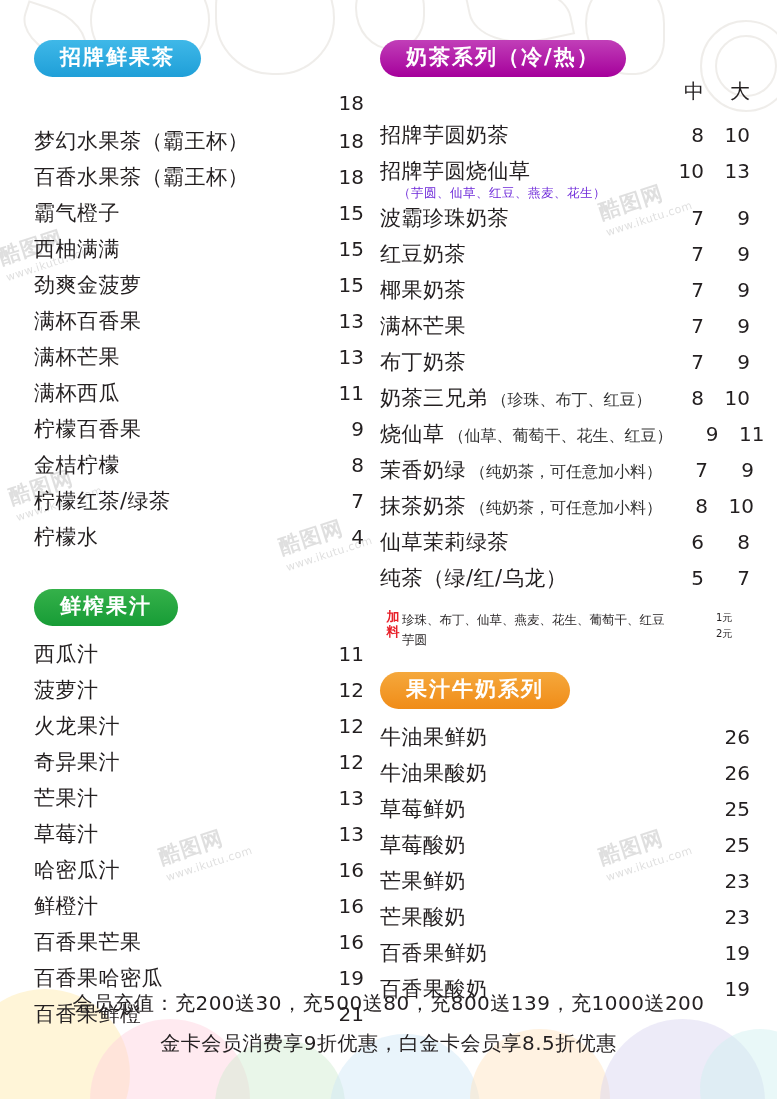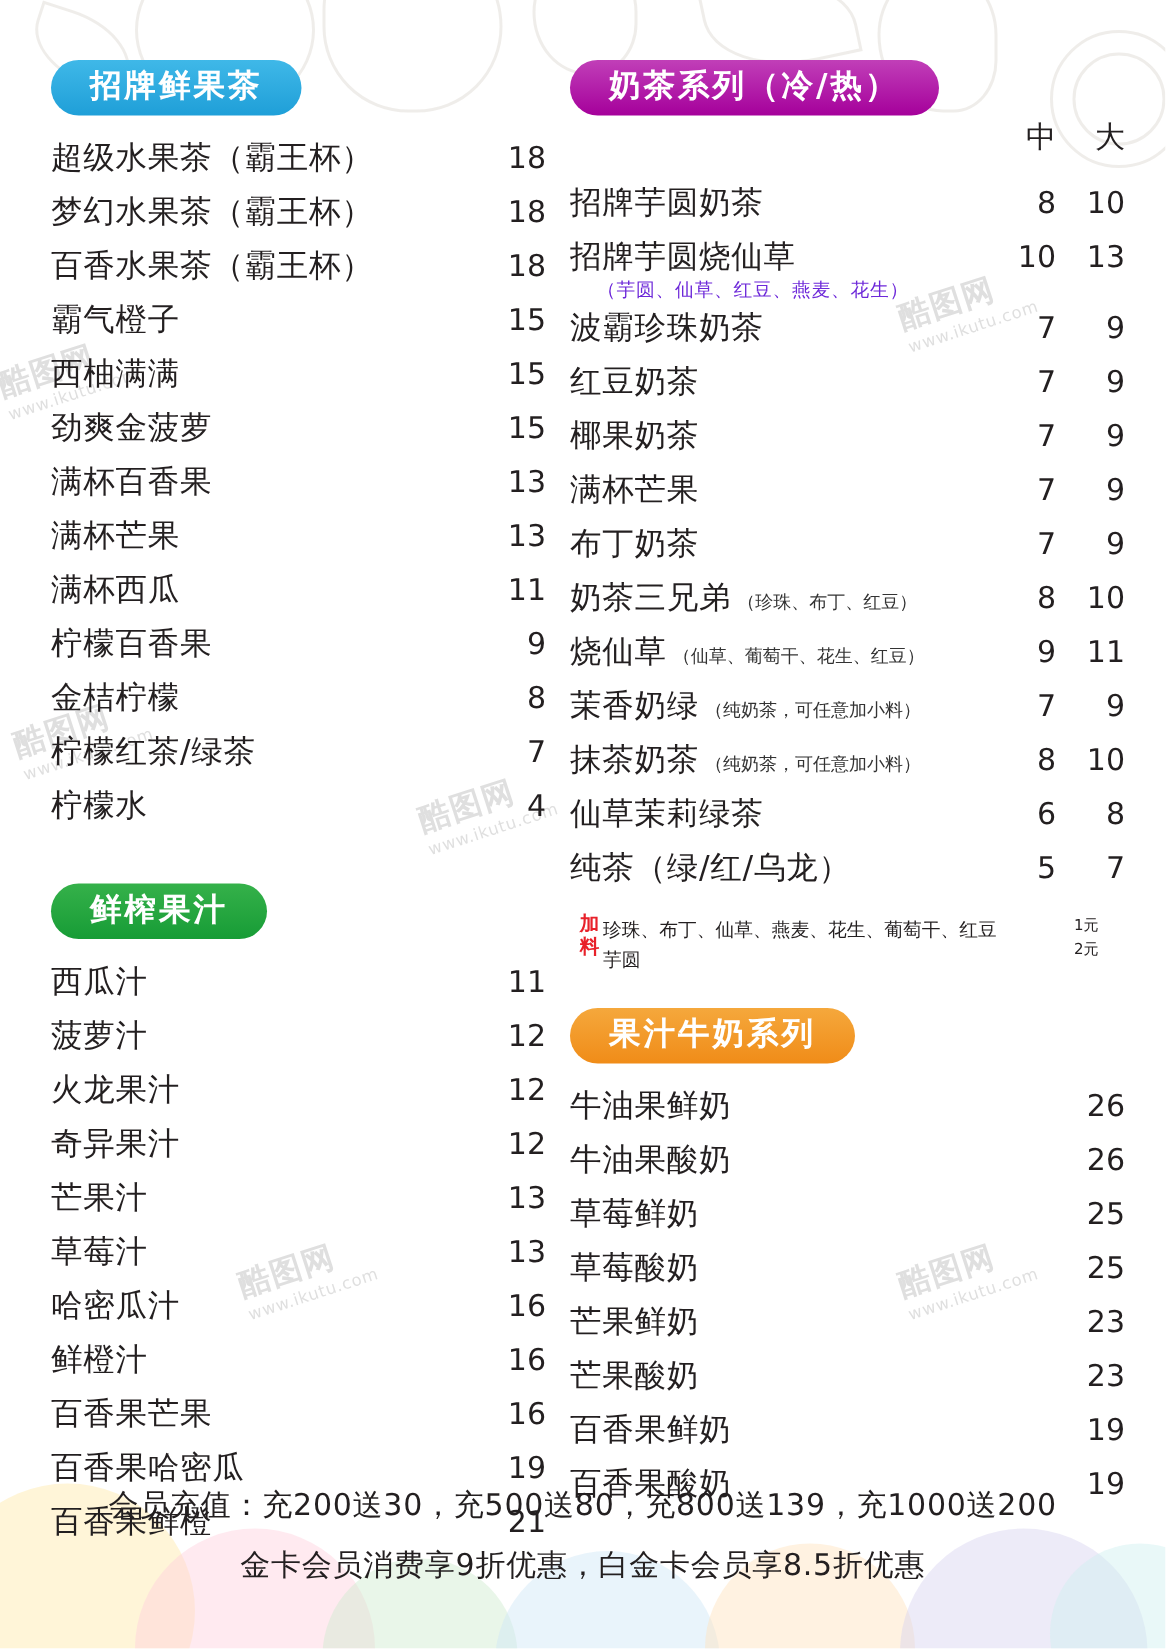--- a/index.html
+++ b/index.html
@@ -90,21 +90,21 @@
     align-items: baseline;
     height: 36px;
   }
   .row .nm {
     font-size: 21px;
     color: #231f20;
     white-space: nowrap;
     letter-spacing: .5px;
   }
   .row .nm .note {
-    font-size: 12px;
+    font-size: 16px;
     color: #333;
     letter-spacing: 0;
     margin-left: 4px;
   }
   .row .spacer { flex: 1 1 auto; }
   .row .p {
     font-size: 20px;
     color: #231f20;
     text-align: right;
     width: 46px;
@@ -212,21 +212,20 @@
     <span class="big">酷图网</span><br>
     <span class="small">www.ikutu.com</span>
   </div>
 
   <div class="col-left">
 
     <div class="pill blue">招牌鲜果茶</div>
 
     <div class="rows">
       <div class="row">
-        <span class="nm">超级水果茶（霸王杯）</span>
         <span class="spacer"></span>
         <span class="p">18</span>
       </div>
       <div class="row">
         <span class="nm">梦幻水果茶（霸王杯）</span>
         <span class="spacer"></span>
         <span class="p">18</span>
       </div>
       <div class="row">
         <span class="nm">百香水果茶（霸王杯）</span>

